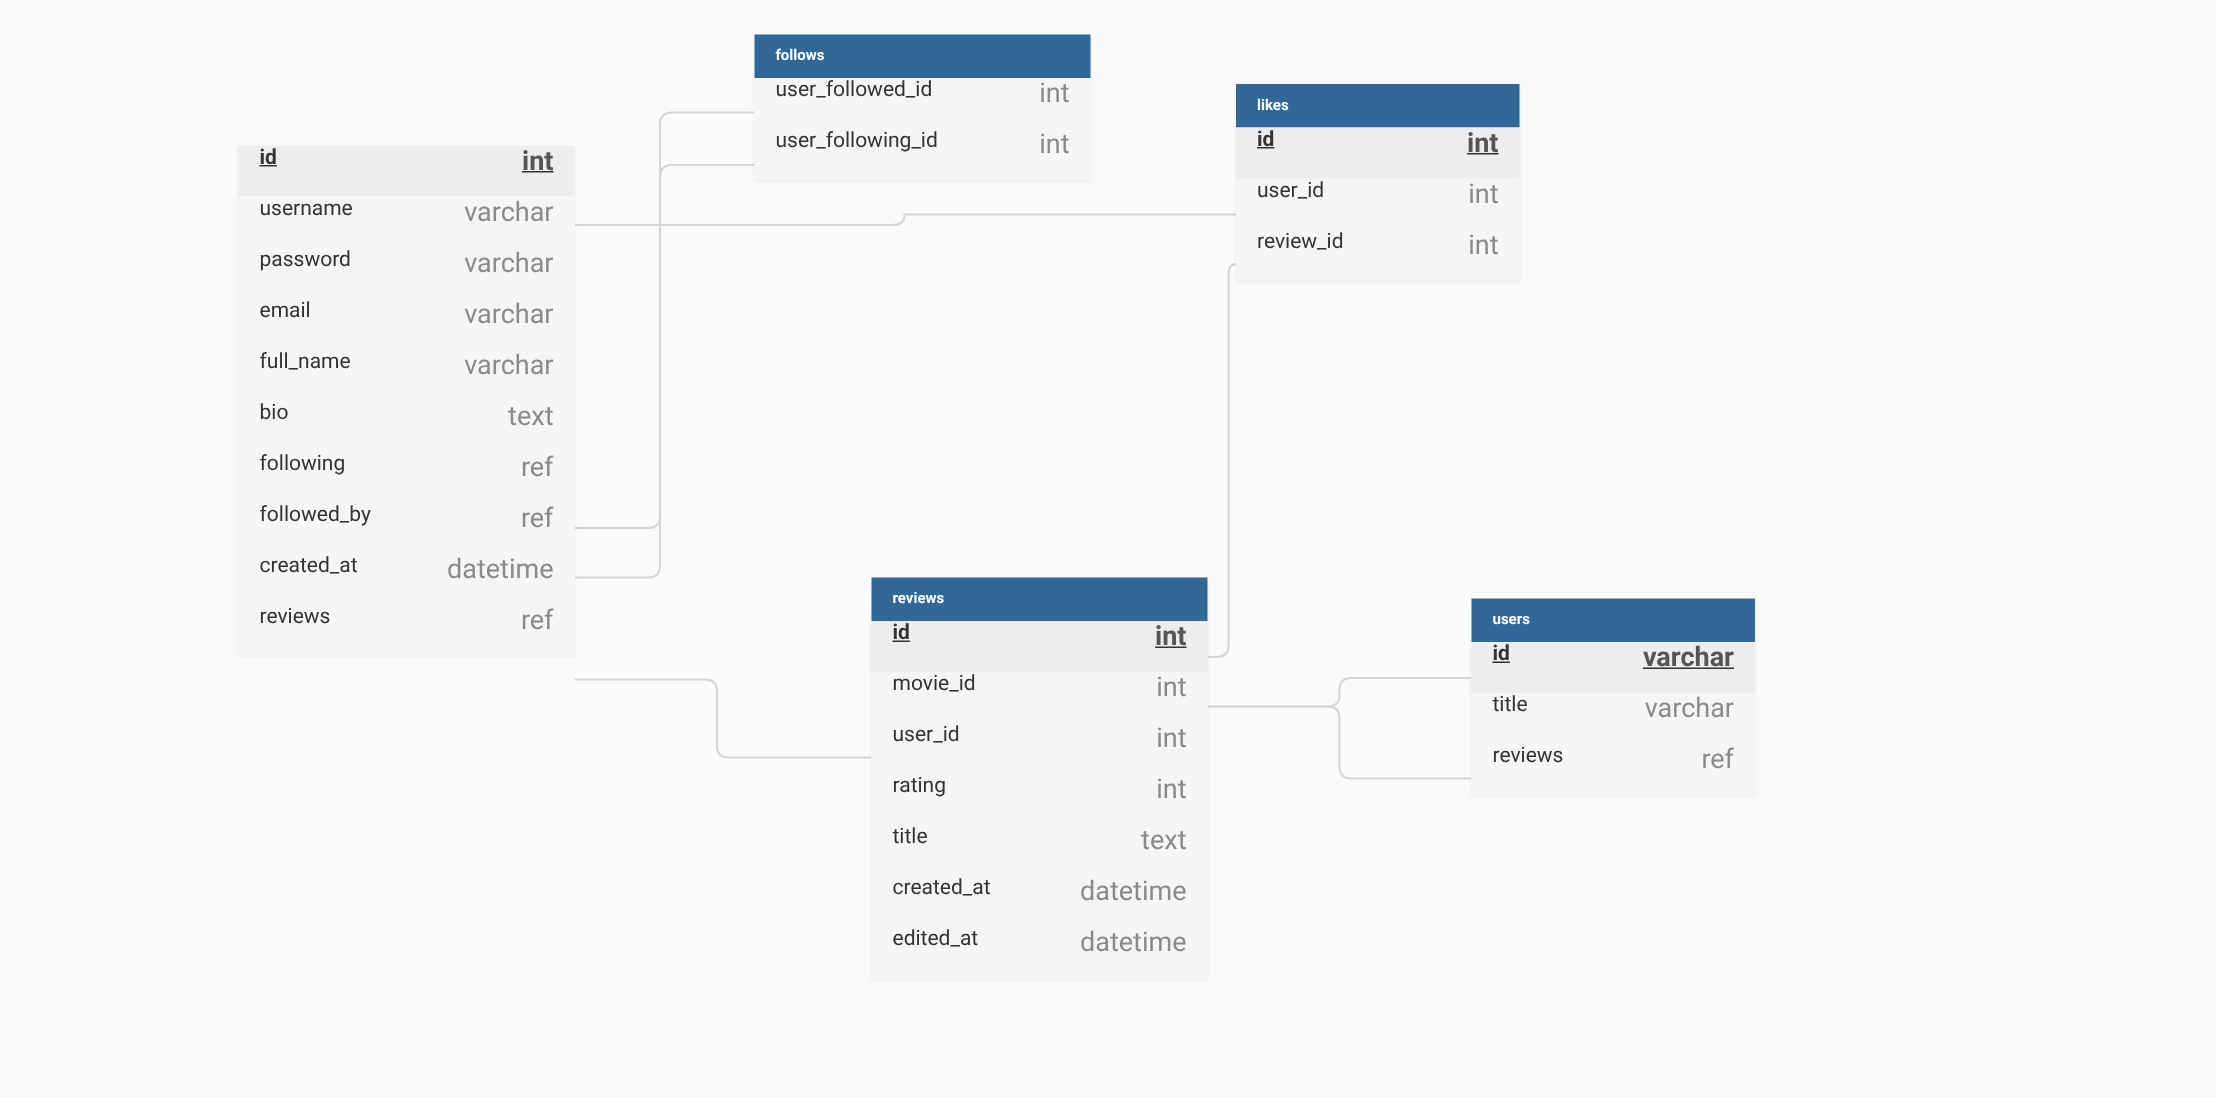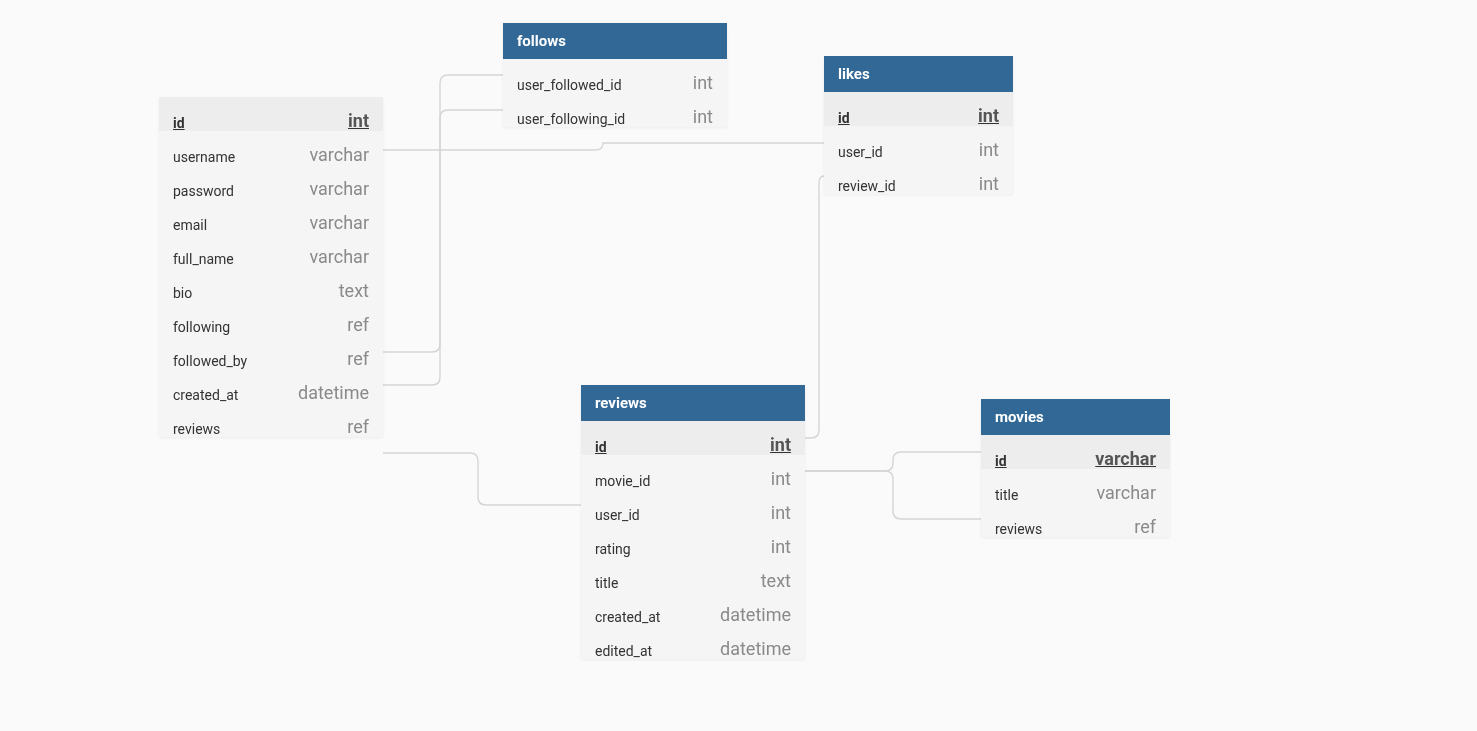--- a/index.html
+++ b/index.html
@@ -23,26 +23,26 @@
     box-shadow: 0 1px 3px rgba(0,0,0,0.06);
     border-radius: 3px 3px 0 0;
     font-size: 14px;
     color: #333;
   }
   .table-header {
     background: #316896;
     color: #fff;
     font-weight: 700;
     padding: 9px 14px;
-    font-size: 15px;
+    font-size: 10px;
   }
   .row {
     display: flex;
     justify-content: space-between;
-    align-items: flex-end;
+    align-items: flex-start;
     padding: 0 14px;
     height: 34px;
     background: #f5f5f5;
   }
   .row.pk {
     background: #ededed;
     font-weight: 700;
     text-decoration: underline;
   }
   .row.pk .col-type { font-weight: 700; color: #555; }
@@ -165,21 +165,21 @@
       <div class="row">
         <span class="col-name">created_at</span>
         <span class="col-type">datetime</span>
       </div>
       <div class="row">
         <span class="col-name">edited_at</span>
         <span class="col-type">datetime</span>
       </div>
     </div>
     <div class="table" style="left: 981px; top: 399px; width: 189px;">
-      <div class="table-header">movies</div>
+      <div class="table-header">users</div>
       <div class="row pk">
         <span class="col-name">id</span>
         <span class="col-type">varchar</span>
       </div>
       <div class="row">
         <span class="col-name">title</span>
         <span class="col-type">varchar</span>
       </div>
       <div class="row">
         <span class="col-name">reviews</span>

